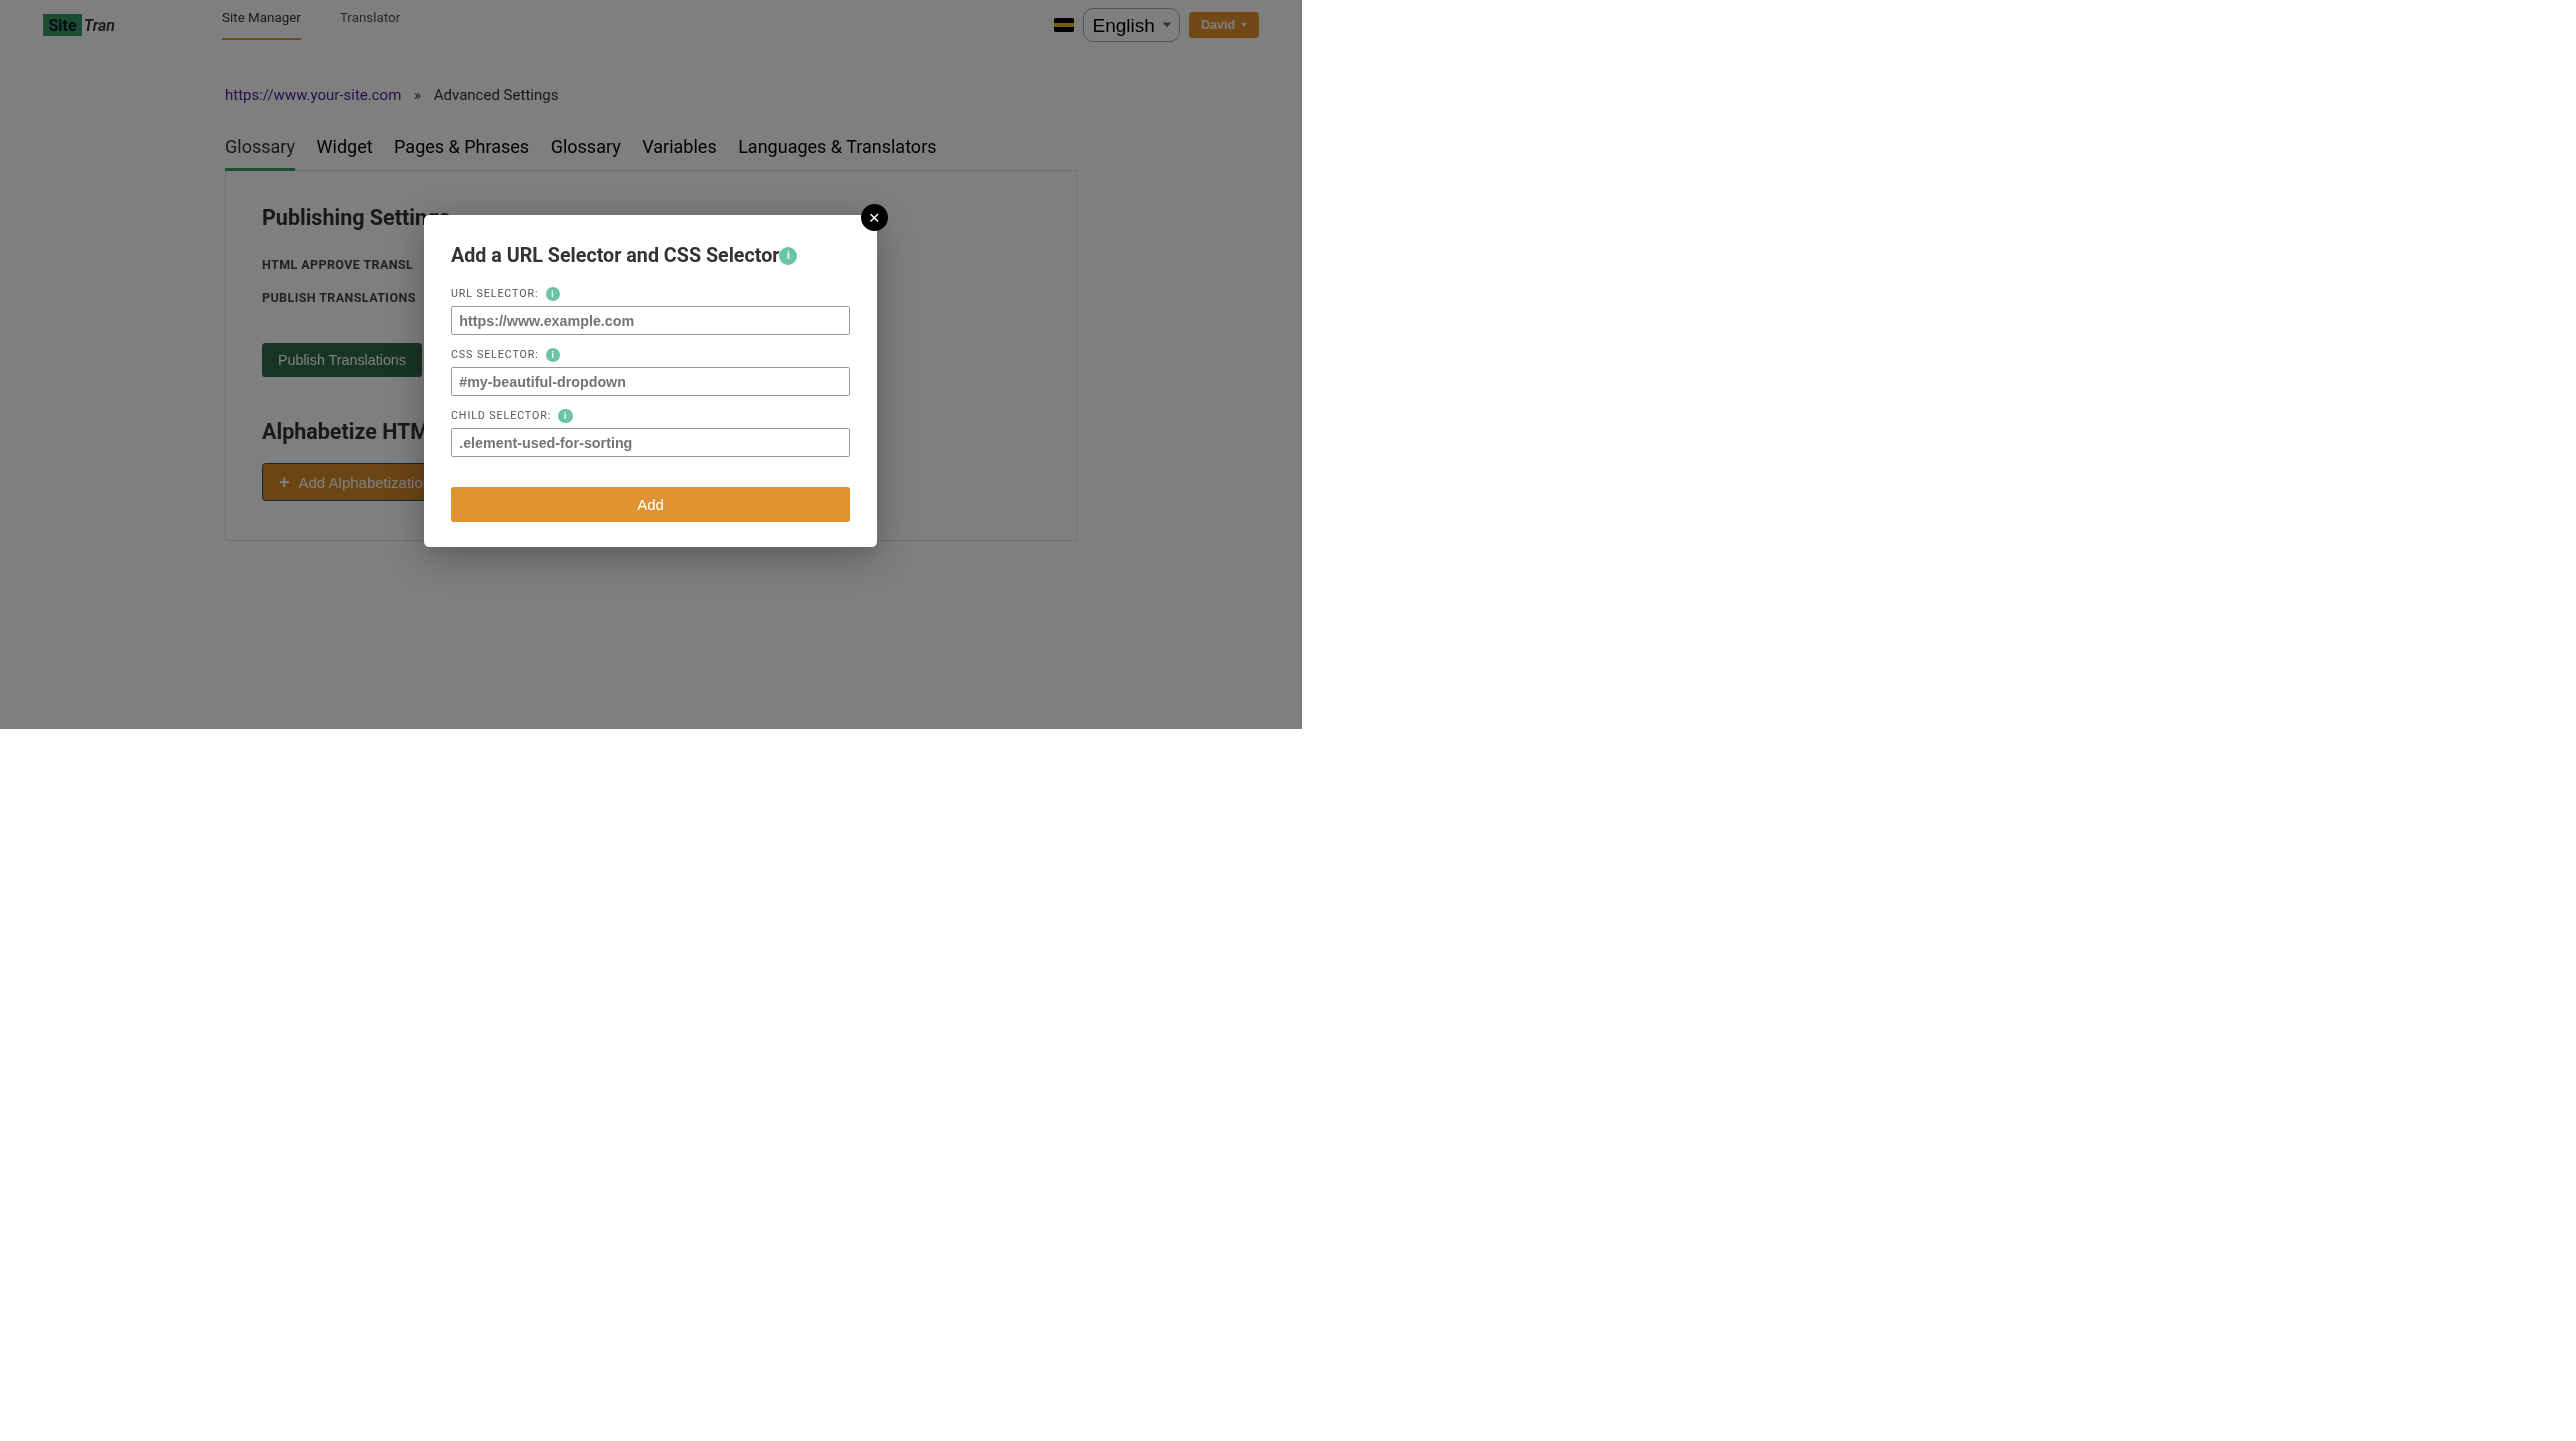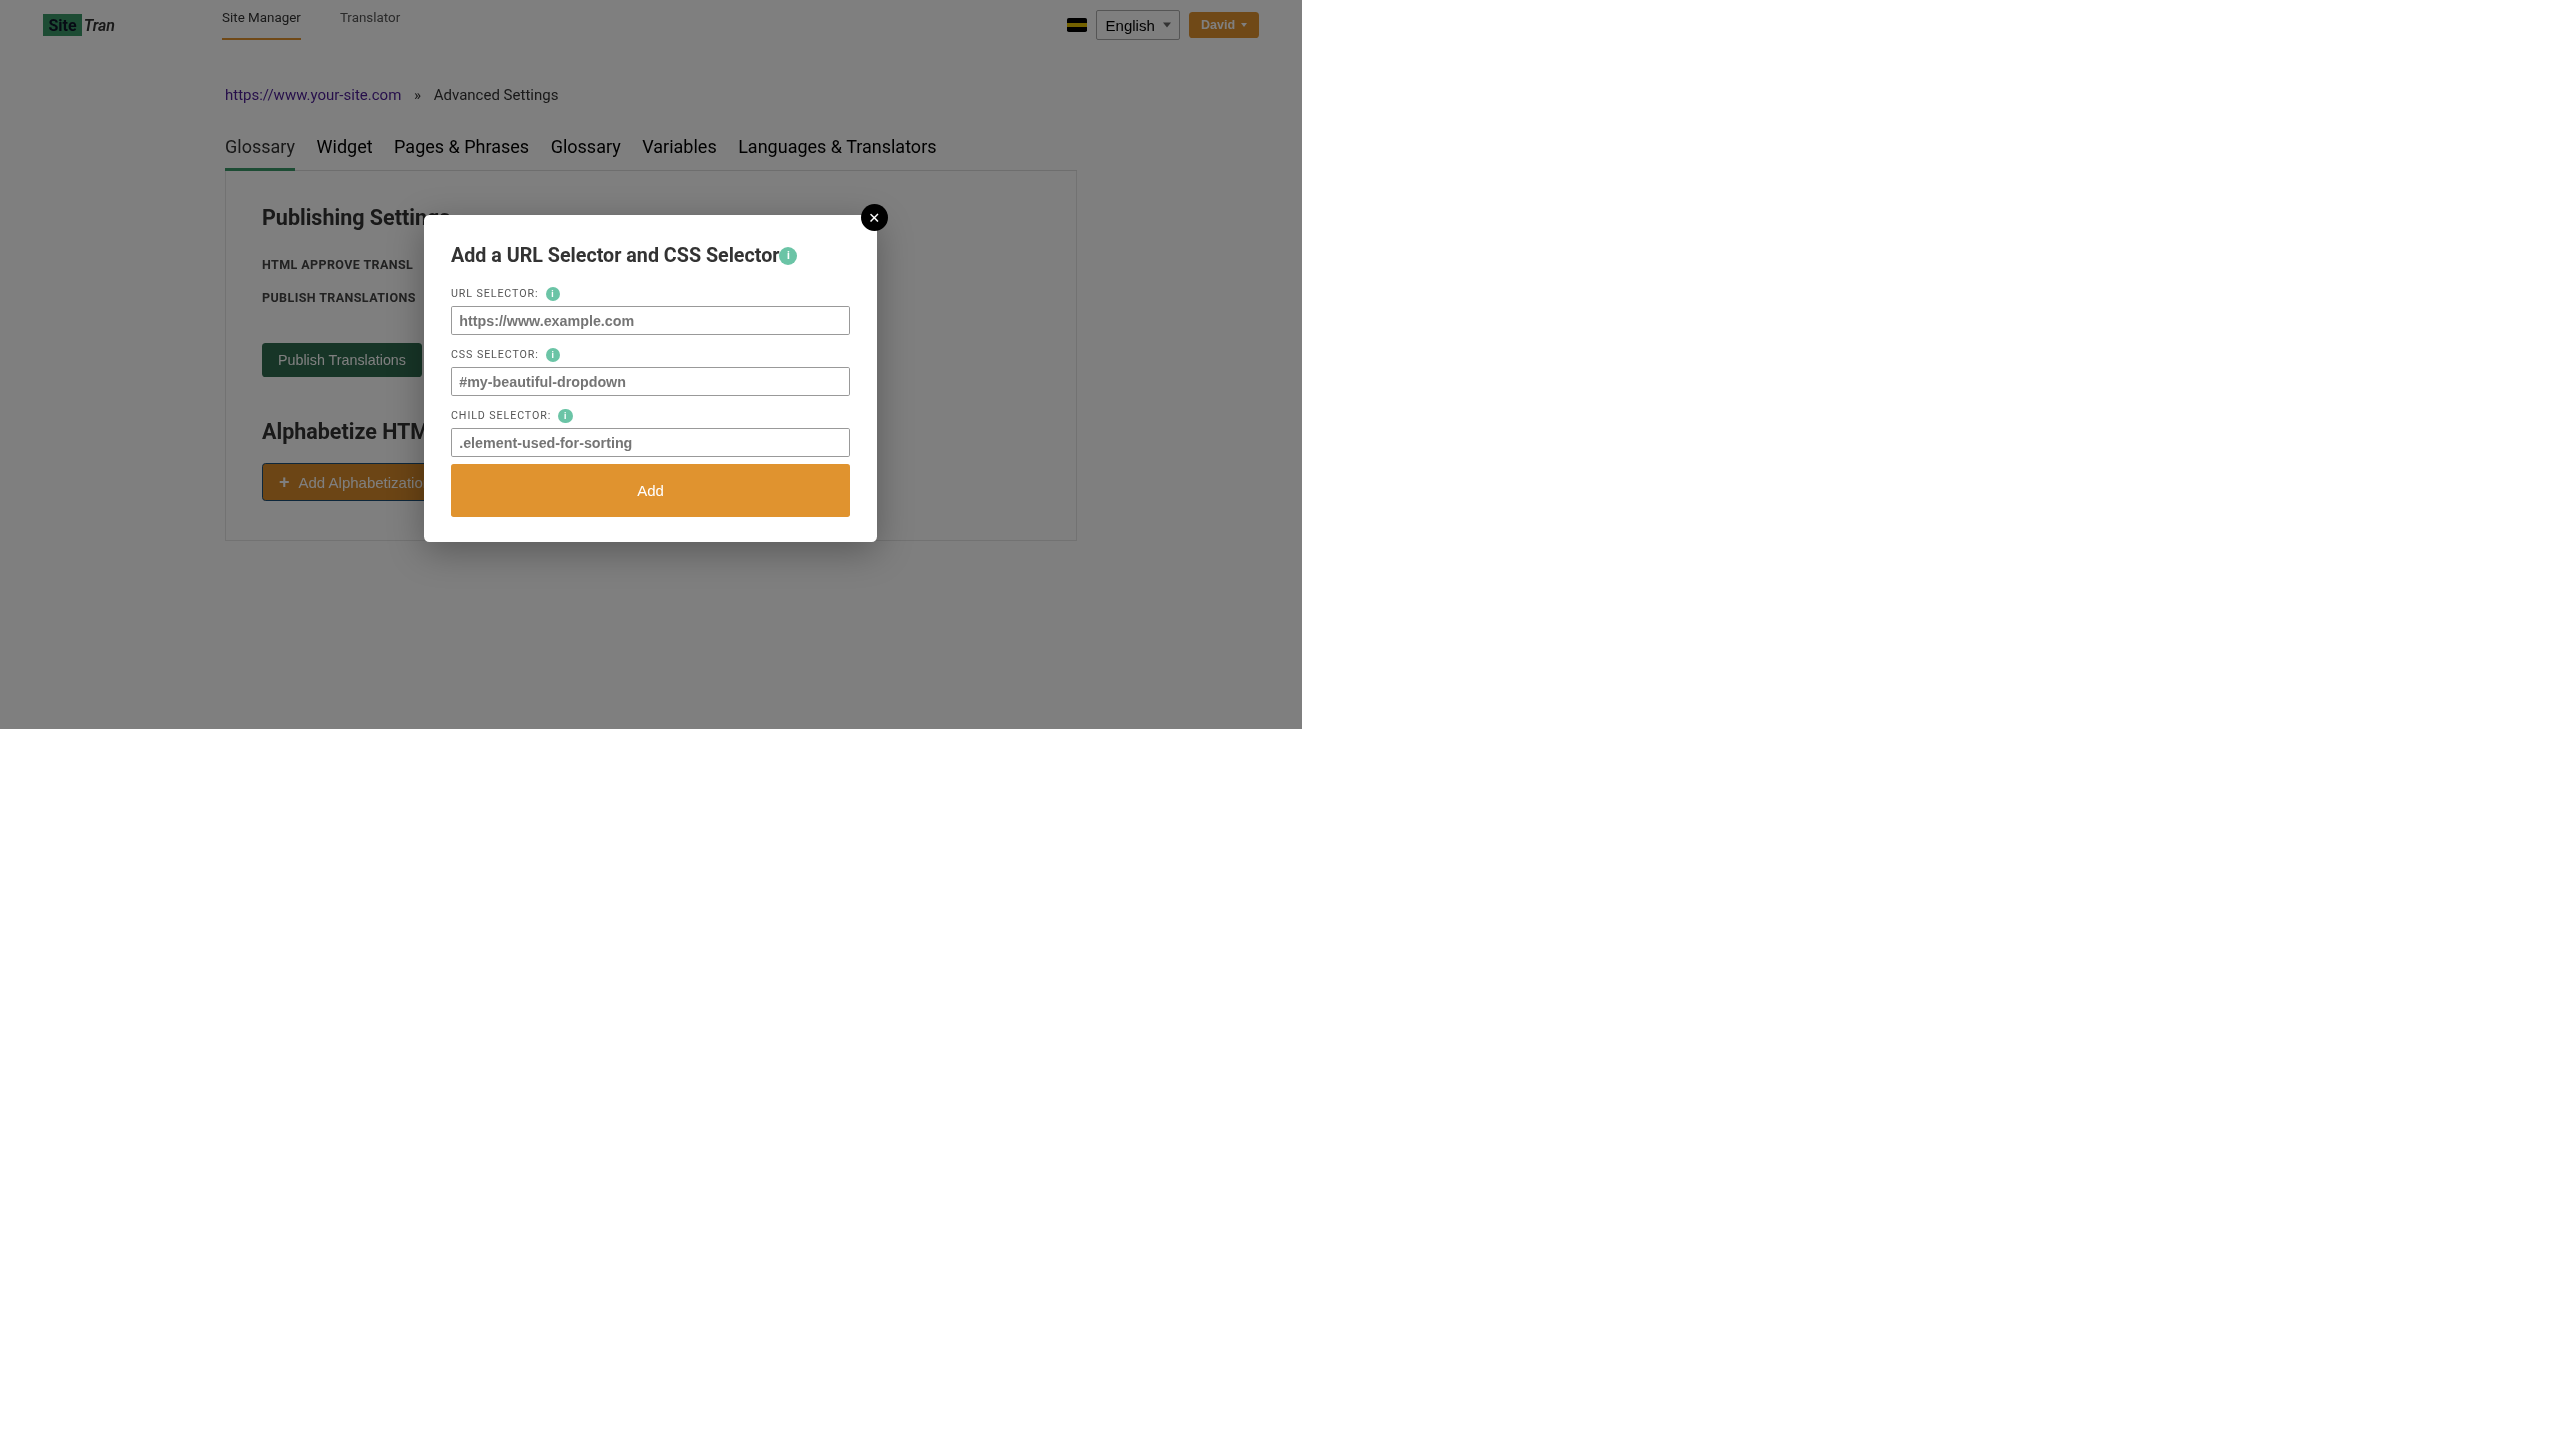--- a/index.html
+++ b/index.html
@@ -57,23 +57,23 @@
   gap: 9px;
 }
 .flag-icon {
   width: 19.7px;
   height: 14.3px;
   background: linear-gradient(180deg, #000 33%, #e6c200 33%, #e6c200 66%, #000 66%);
   border-radius: 1.8px;
 }
 .lang-select {
   border: 0.9px solid #aaa;
-  border-radius: 2px;
+  border-radius: 10px;
   padding: 5.4px 23px 5.4px 9px;
-  font-size: 15px;
+  font-size: 19px;
   background: #fff;
   appearance: none;
   position: relative;
 }
 .lang-wrap { position: relative; }
 .lang-wrap::after {
   content: '';
   position: absolute;
   right: 9px;
   top: 50%;
@@ -265,23 +265,23 @@
   color: #333;
   border-radius: 1.8px;
   font-weight: bold;
 }
 .modal-add-btn {
   width: 100%;
   background: #e0932f;
   color: #fff;
   border: none;
   border-radius: 2.7px;
-  padding: 18px;
+  padding: 9px;
   font-size: 15px;
-  margin-top: 7px;
+  margin-top: 30px;
 }
 </style>
 </head>
 <body>
 
 <div class="header">
   <div class="logo">
     <span class="logo-box">Site</span>
     <span class="logo-text">Tran</span>
   </div>

